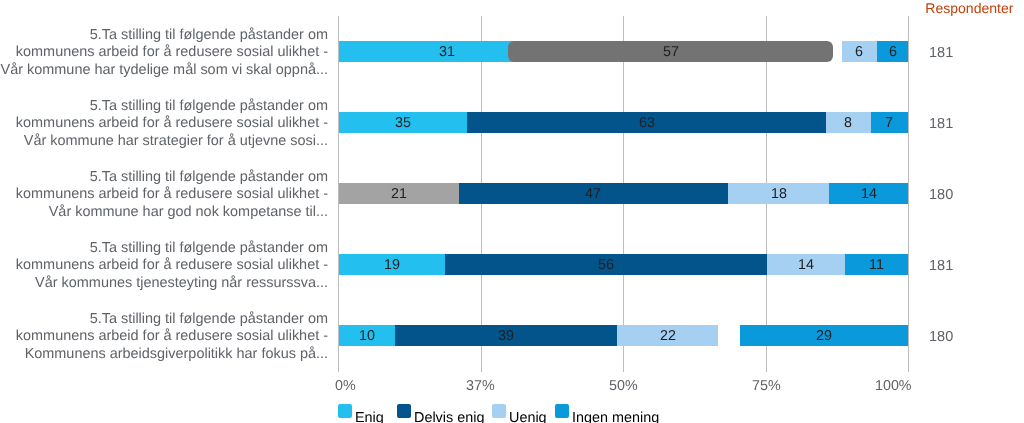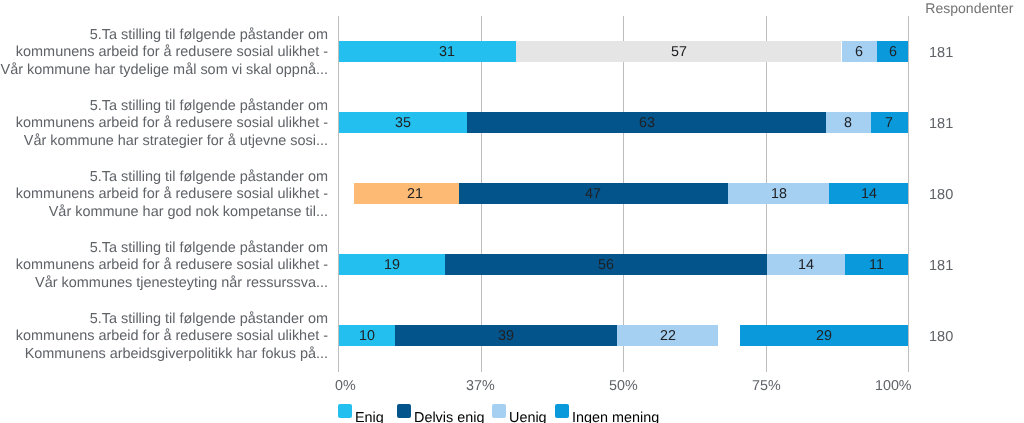--- a/index.html
+++ b/index.html
@@ -8,21 +8,21 @@
        -webkit-font-smoothing:antialiased;text-rendering:geometricPrecision;}
 
   
   .resp-head,.cat,.total,.tick,.lgt,.seglab{will-change:transform;}
 
   .wrap{position:relative;width:1024px;height:423px;background:#fff;will-change:opacity;}
 
   
   .resp-head{position:absolute;left:880px;top:-0.5px;width:133.5px;
              text-align:right;white-space:nowrap;
-             font-size:14.05px;line-height:16px;color:#737373;}
+             font-size:14.05px;line-height:16px;color:#c2410c;}
 
   
   .plot{position:absolute;left:338.4px;top:15.8px;width:569.9px;height:356px;}
   .grid{position:absolute;top:0;height:356px;width:1px;background:#bdbdbd;}
 
   
   .row{position:absolute;left:0;width:569.9px;height:21px;z-index:1;}
   .seg{position:absolute;top:0;height:21px;box-sizing:border-box;overflow:hidden;
        display:flex;align-items:flex-start;justify-content:center;padding-top:3.5px;
        font-size:14.3px;line-height:16px;color:#202124;}
@@ -58,21 +58,21 @@
     <div class="grid" style="left: 0px; z-index: 3;"></div>
     <div class="grid" style="left: 142.475px; z-index: 0;"></div>
     <div class="grid" style="left: 284.95px; z-index: 0;"></div>
     <div class="grid" style="left: 427.425px; z-index: 0;"></div>
     <div class="grid" style="left: 569.9px; z-index: 3;"></div>
 
     <div class="row" style="top: 25.2px;">
       <div class="seg" style="left: 0px; width: 217px; background: rgb(35, 192, 239);">
           <span class="seglab">31</span>
         </div>
-      <div class="seg" style="left: 178px; width: 324.307px; background: #e5e5e5;">
+      <div class="seg" style="left: 170px; width: 324.307px; background: #737373; border-radius: 6px;">
           <span class="seglab">57</span>
         </div>
       <div class="seg" style="left: 503.78px; width: 34.6328px; background: rgb(165, 208, 242);">
           <span class="seglab">6</span>
         </div>
       <div class="seg" style="left: 538.413px; width: 31.487px; background: rgb(10, 154, 220);">
           <span class="seglab">6</span>
         </div>
     </div>
     <div class="row" style="top: 96.2px;">
@@ -83,21 +83,21 @@
           <span class="seglab">63</span>
         </div>
       <div class="seg" style="left: 488.034px; width: 44.0818px; background: rgb(165, 208, 242);">
           <span class="seglab">8</span>
         </div>
       <div class="seg" style="left: 532.116px; width: 37.7844px; background: rgb(10, 154, 220);">
           <span class="seglab">7</span>
         </div>
     </div>
     <div class="row" style="top: 167.2px;">
-      <div class="seg" style="left: 16px; width: 120.312px; background: #fdba74;">
+      <div class="seg" style="left: 0px; width: 120.312px; background: #a3a3a3;">
           <span class="seglab">21</span>
         </div>
       <div class="seg" style="left: 120.312px; width: 269.118px; background: rgb(2, 84, 138);">
           <span class="seglab">47</span>
         </div>
       <div class="seg" style="left: 389.43px; width: 101.317px; background: rgb(165, 208, 242);">
           <span class="seglab">18</span>
         </div>
       <div class="seg" style="left: 490.747px; width: 79.1534px; background: rgb(10, 154, 220);">
           <span class="seglab">14</span>

